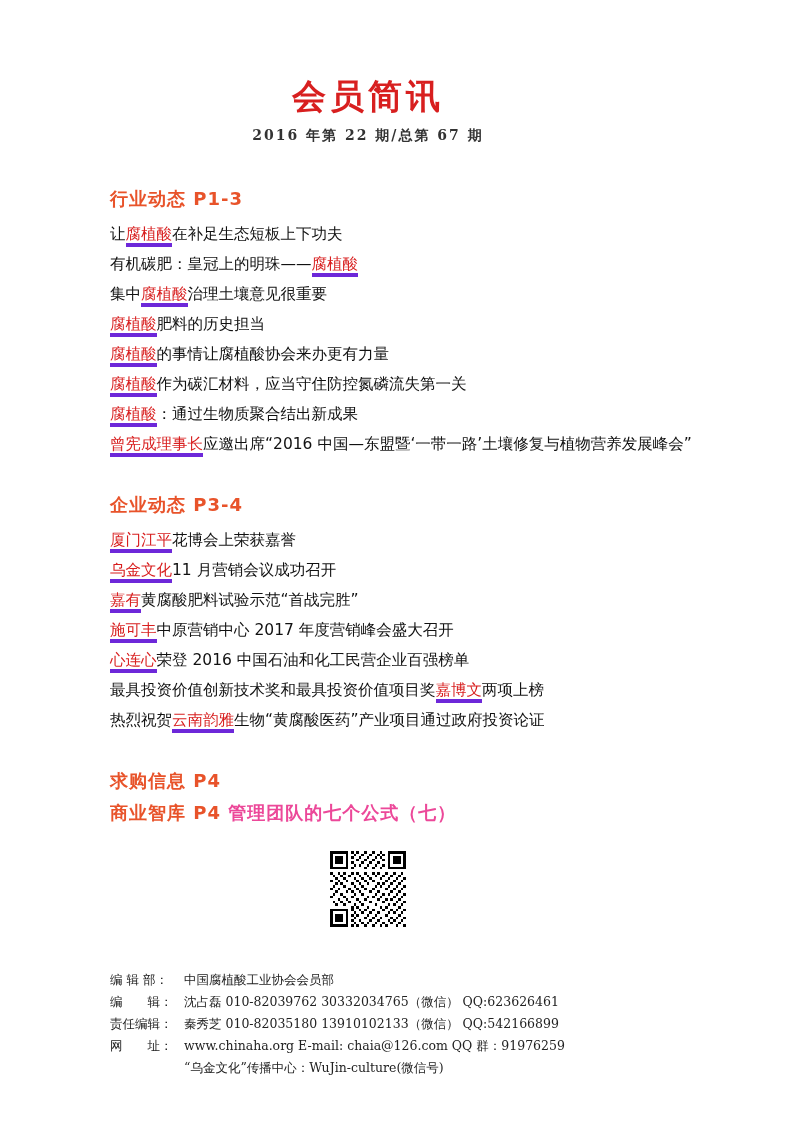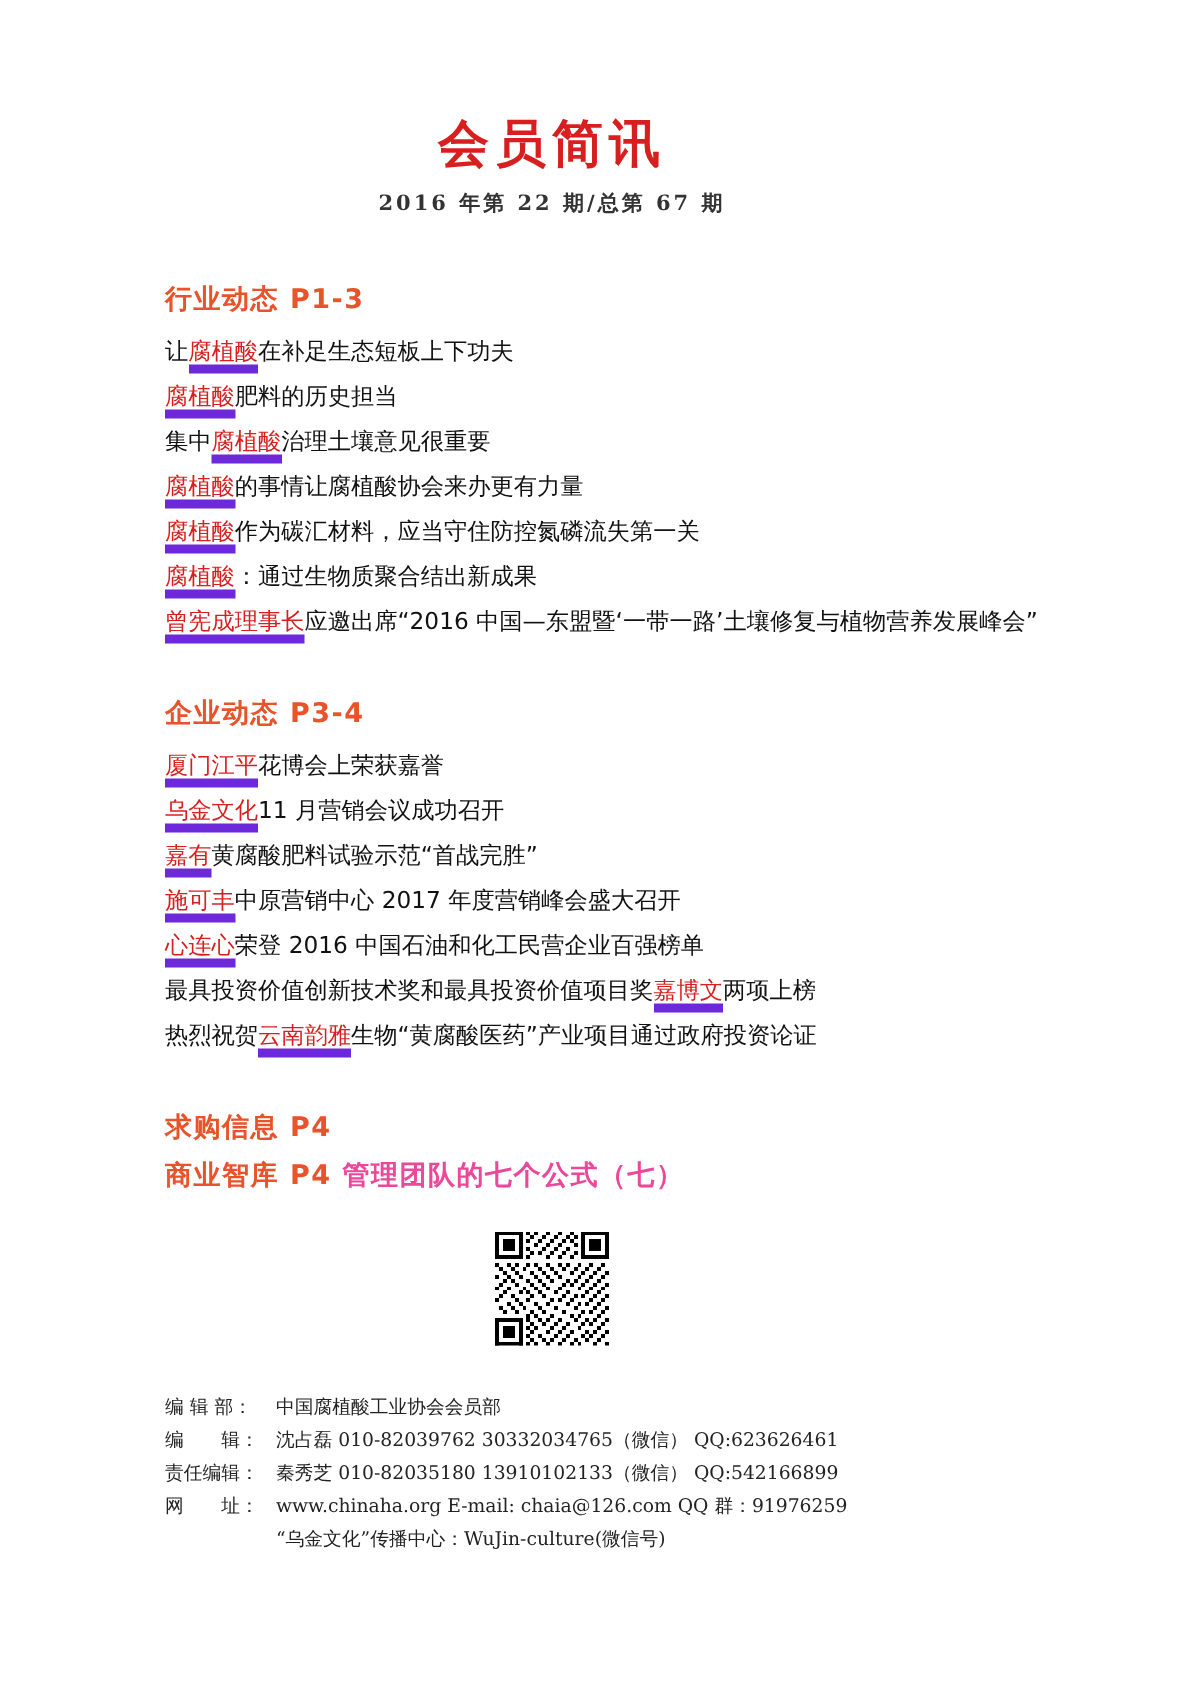--- a/index.html
+++ b/index.html
@@ -59,37 +59,37 @@
   }
   .entry {
     font-size: 15.5px;
     line-height: 30px;
     color: #111111;
     white-space: nowrap;
     font-family: "DejaVu Sans", sans-serif;
   }
   .hl {
     color: #d81f1f;
-    border-bottom: 6px solid #6d28d9;
+    border-bottom: 4px solid #6d28d9;
   }
   .gap-big { height: 34px; }
   
   .qr-wrap {
     margin-top: 26px;
     display: flex;
     justify-content: center;
   }
   .qr {
     width: 76px;
     height: 76px;
     display: block;
   }
   
   .footer {
-    margin-top: 30px;
+    margin-top: 42px;
     padding-left: 110px;
     font-family: "DejaVu Serif", serif;
     color: #222;
     font-size: 12.5px;
     line-height: 22px;
   }
   .footer-row {
     white-space: nowrap;
   }
   .flabel {
@@ -106,22 +106,23 @@
     <div class="masthead-title">会员简讯</div>
     <div class="masthead-sub">2016 年第 22 期/总第 67 期</div>
   </div>
 
   <div class="content">
 
     <div>
       <div class="section-head">行业动态  P1-3</div>
       <div>
           <div class="entry"><span>让</span><span class="hl">腐植酸</span><span>在补足生态短板上下功夫</span></div>
+          <div class="entry"><span>有机碳肥：皇冠上的明珠——</span><span class="hl">腐植酸</span></div>
+          <div class="entry"><span>集中</span><span class="hl">腐植酸</span><span>治理土壤意见很重要</span></div>
           <div class="entry"><span class="hl">腐植酸</span><span>肥料的历史担当</span></div>
-          <div class="entry"><span>集中</span><span class="hl">腐植酸</span><span>治理土壤意见很重要</span></div>
           <div class="entry"><span class="hl">腐植酸</span><span>的事情让腐植酸协会来办更有力量</span></div>
           <div class="entry"><span class="hl">腐植酸</span><span>作为碳汇材料，应当守住防控氮磷流失第一关</span></div>
           <div class="entry"><span class="hl">腐植酸</span><span>：通过生物质聚合结出新成果</span></div>
           <div class="entry"><span class="hl">曾宪成理事长</span><span>应邀出席“2016 中国—东盟暨‘一带一路’土壤修复与植物营养发展峰会”</span></div>
         </div>
     </div>
 
     <div class="gap-big"></div>
 
     <div>

